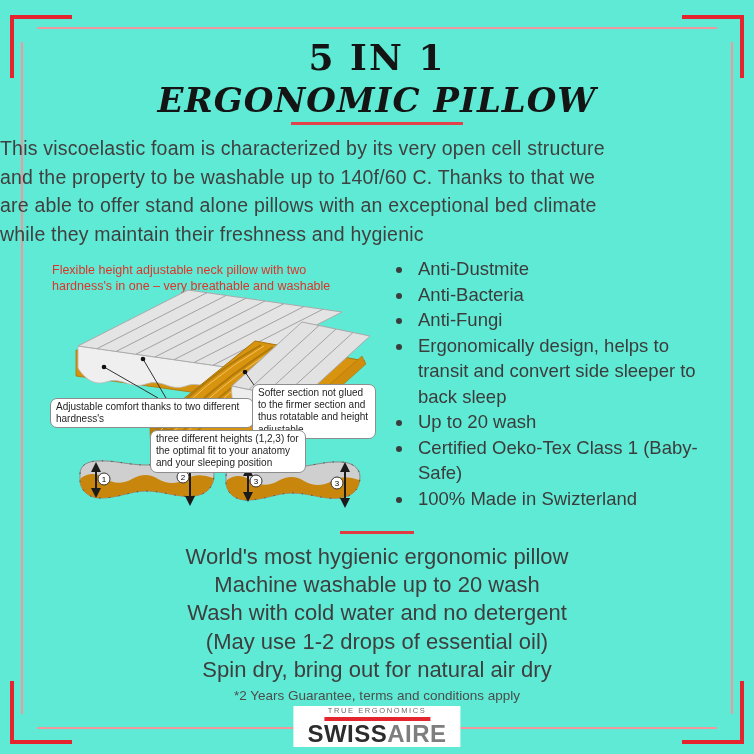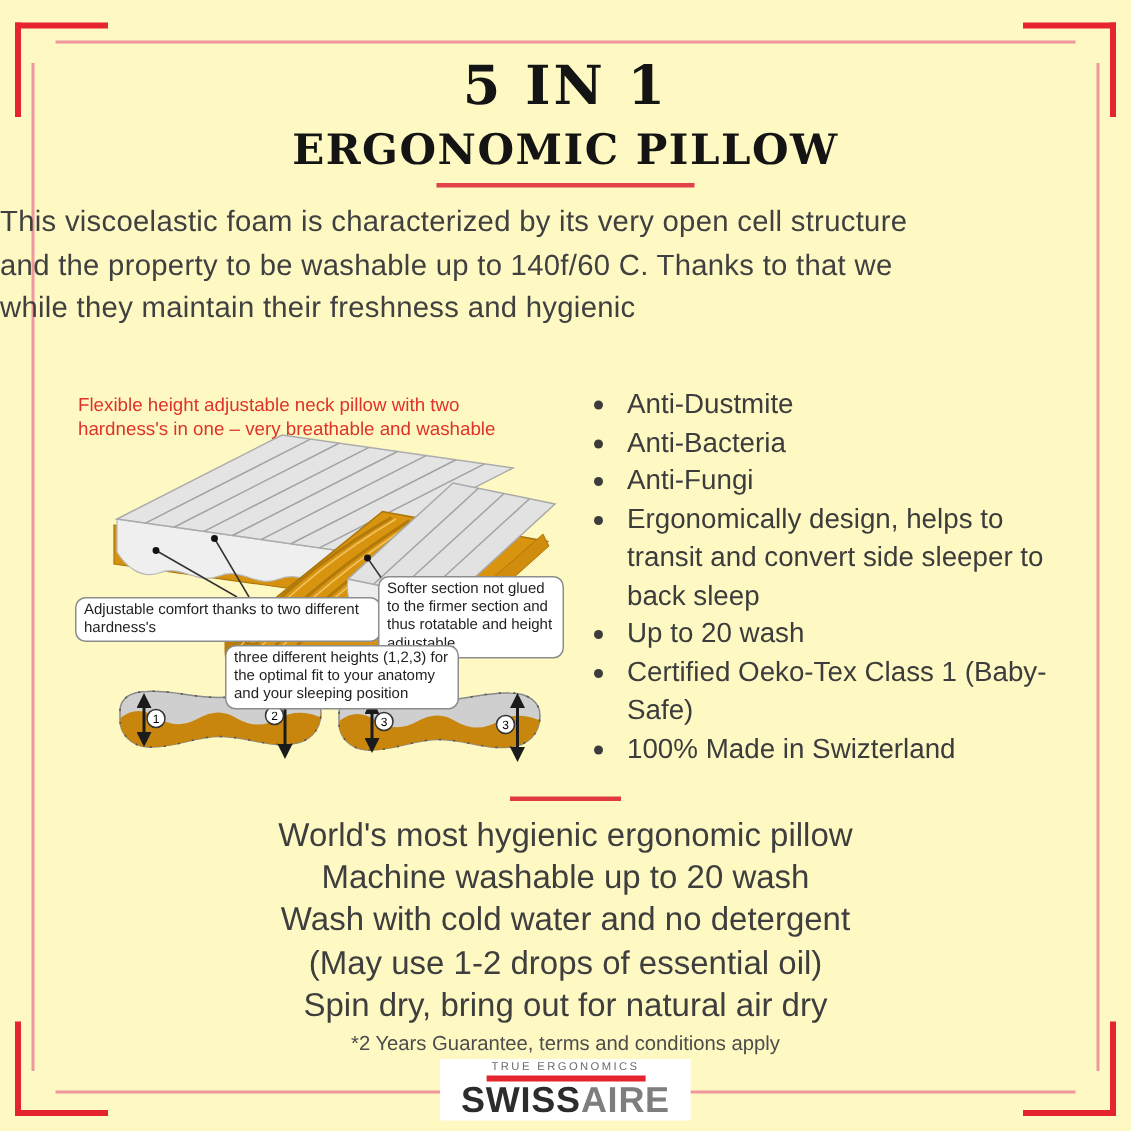--- a/index.html
+++ b/index.html
@@ -1,35 +1,35 @@
 <!DOCTYPE html>
 <html><head>
 <meta charset="utf-8">
 <style>
   * { margin:0; padding:0; box-sizing:border-box; }
   body { background:#ffffff; font-family:"Liberation Sans", sans-serif; }
-  .canvas { position:relative; width:754px; height:754px; background:#fef9c3; overflow:hidden; margin:0 auto; }
+  .canvas { position:relative; width:754px; height:754px; background:#5eead4; overflow:hidden; margin:0 auto; }
 
   
   .bracket { position:absolute; width:62px; height:63px; }
   .bracket.tl { left:10px; top:15px;  border-left:4px solid #e6242e; border-top:4px solid #e6242e; }
   .bracket.tr { right:10px; top:15px; border-right:4px solid #e6242e; border-top:4px solid #e6242e; }
   .bracket.bl { left:10px; bottom:10px;  border-left:4px solid #e6242e; border-bottom:4px solid #e6242e; }
   .bracket.br { right:10px; bottom:10px; border-right:4px solid #e6242e; border-bottom:4px solid #e6242e; }
   .thinline { position:absolute; background:#f0989d; }
   .thin-top    { left:37px; top:27px;  width:680px; height:2px; }
   .thin-bottom { left:37px; top:727px; width:680px; height:2px; }
   .thin-left   { left:21px; top:42px;  width:2px; height:672px; }
   .thin-right  { left:731px; top:42px; width:2px; height:672px; }
 
   
   .title { position:absolute; left:0; right:0; top:36px; text-align:center;
            font-family:"DejaVu Serif", serif; font-weight:700; color:#141414; }
   .title .t1 { font-size:36px; line-height:42px; letter-spacing:2px; }
-  .title .t2 { font-size:28px; line-height:44px; letter-spacing:1px; }
+  .title .t2 { font-size:34px; line-height:44px; letter-spacing:1px;font-style:italic; }
   .title-underline { position:absolute; left:50%; transform:translateX(-50%);
            top:122px; width:172px; height:3px; background:#e2434a; }
 
   
   .intro { position:absolute; left:0; right:0; top:134px; 
            color:#404040; font-size:19.5px; line-height:28.5px; letter-spacing:.2px; }
 
   
   .diagram-heading { position:absolute; left:52px; top:262px; width:330px;
            color:#df3329; font-weight:normal; font-size:12.5px; line-height:1.28; }
@@ -78,20 +78,21 @@
 
   <div class="title">
     <div class="t1">5 IN 1</div>
     <div class="t2">ERGONOMIC PILLOW</div>
   </div>
   <div class="title-underline"></div>
 
   <div class="intro">
     <div>This viscoelastic foam is characterized by its very open cell structure</div>
     <div>and the property to be washable up to 140f/60 C. Thanks to that we</div>
+    <div>are able to offer stand alone pillows with an exceptional bed climate</div>
     <div>while they maintain their freshness and hygienic</div>
   </div>
 
   <div class="diagram-heading">
     <div>Flexible height adjustable neck pillow with two</div>
     <div>hardness's in one – very breathable and washable</div>
   </div>
 
   <svg class="pillow-svg" viewBox="0 0 340 240">
     <defs>

